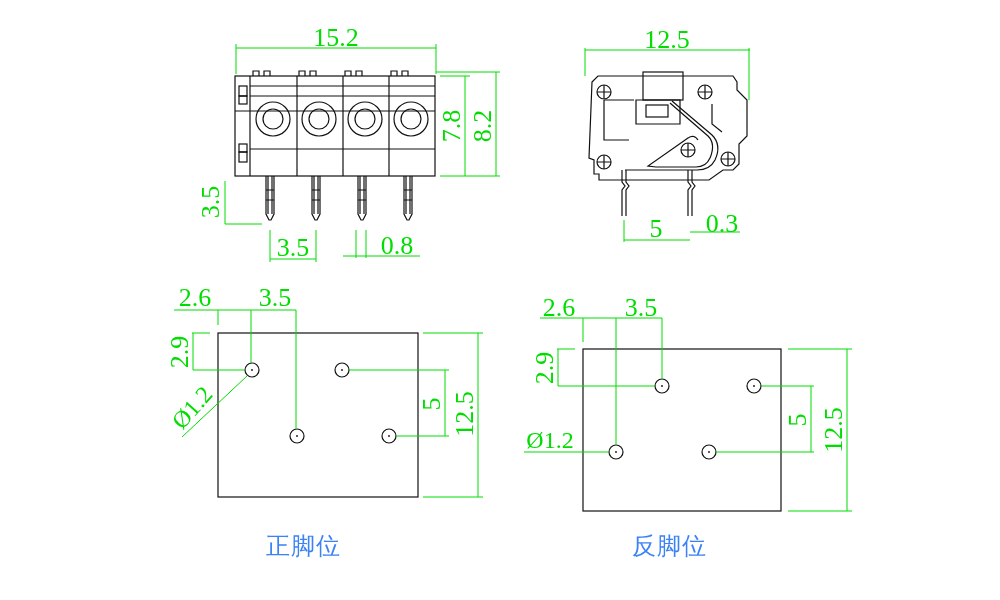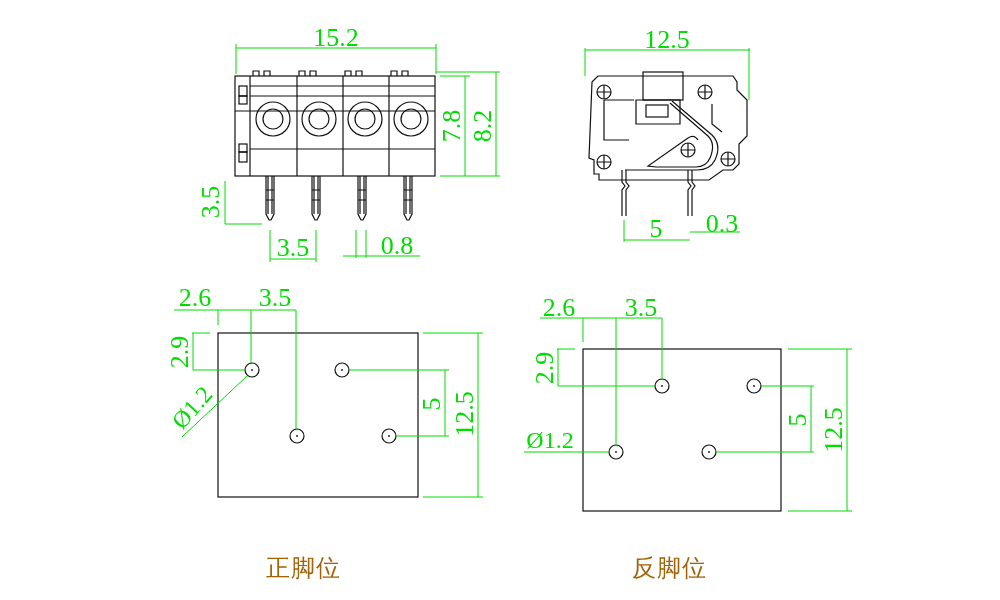--- a/index.html
+++ b/index.html
@@ -3,21 +3,21 @@
 <meta charset="utf-8">
 <style>
   html, body { margin: 0; padding: 0; background: #ffffff; }
   body { width: 1000px; height: 600px; position: relative; overflow: hidden;
          font-family: "DejaVu Sans", sans-serif; }
   svg { position: absolute; left: 0; top: 0; }
   .dim { fill: #00dd00; font-family: "Liberation Serif", "DejaVu Serif", serif; }
   .g { stroke: #00dd00; stroke-width: 1; fill: none; }
   .k { stroke: #111; stroke-width: 1.2; fill: none; }
   .kw { stroke: #111; stroke-width: 1.2; fill: #fff; }
-  .caption { position: absolute; top: 552px; font-size: 24px; color: #a16207;
+  .caption { position: absolute; top: 530px; font-size: 24px; color: #3b82f6;
              font-family: "DejaVu Sans", sans-serif; letter-spacing: 1px; }
 </style>
 </head>
 <body>
 
 <svg width="1000" height="600" viewBox="0 0 1000 600">
 
   <g>
 
     <rect class="k" x="235" y="76" width="200" height="100"></rect>

